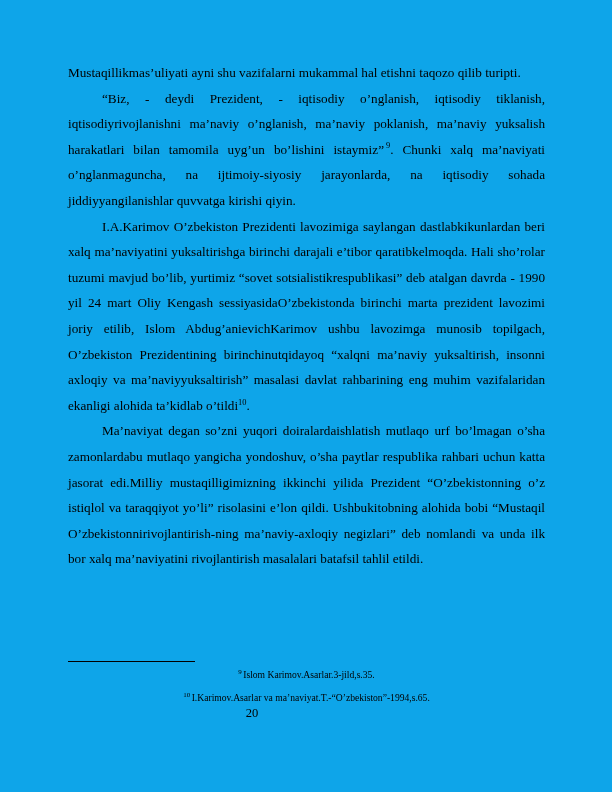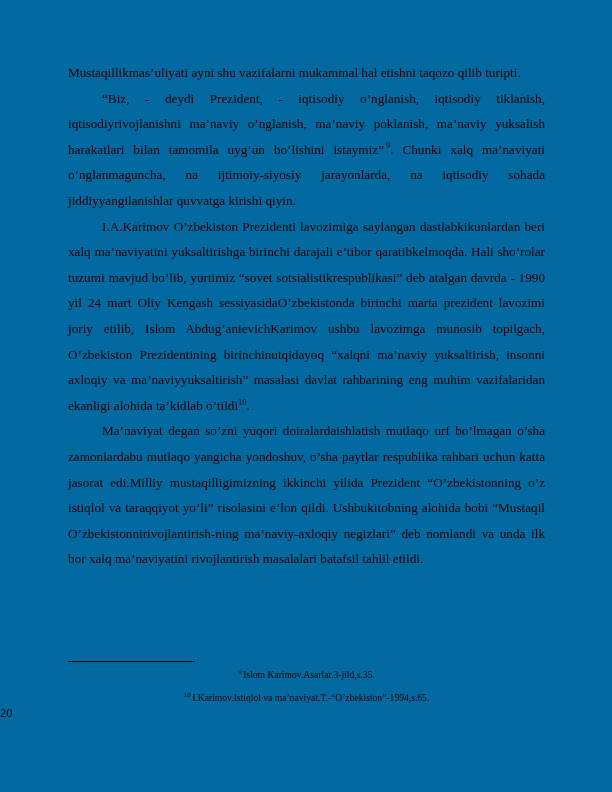--- a/index.html
+++ b/index.html
@@ -16,21 +16,21 @@
     font-family: "Liberation Serif", "DejaVu Serif", serif;
     color: #000000;
   }
 
   #page {
     position: absolute;
     left: 0;
     top: 0;
     width: 612px;
     height: 792px;
-    background: #0369a1;
+    background: #0ea5e9;
   }
 
   
   #body-text {
     position: absolute;
     left: 68px;
     top: 60px;
     width: 477px;
   }
 
@@ -85,21 +85,21 @@
     line-height: 0;
     margin-right: 1.5px;
   }
 
   
   #page-number {
     position: absolute;
     left: 0;
     top: 706px;
     width: 504px;
-    text-align: left;
+    text-align: center;
     font-size: 12.5px;
     line-height: 14px;
   }
 </style>
 </head>
 <body>
 
 <div id="page">
 
   <div id="body-text">
@@ -112,18 +112,18 @@
 
     <p class="para indent">Ma’naviyat degan so’zni yuqori doiralardaishlatish mutlaqo urf bo’lmagan o’sha zamonlardabu mutlaqo yangicha yondoshuv, o’sha paytlar respublika rahbari uchun katta jasorat edi.Milliy mustaqilligimizning ikkinchi yilida Prezident “O’zbekistonning o’z istiqlol va taraqqiyot yo’li” risolasini e’lon qildi. Ushbukitobning alohida bobi “Mustaqil O’zbekistonnirivojlantirish-ning ma’naviy-axloqiy negizlari” deb nomlandi va unda ilk bor xalq ma’naviyatini rivojlantirish masalalari batafsil tahlil etildi.</p>
 
   </div>
 
   <div id="footnotes">
     <div id="footnote-rule"></div>
 
     <p class="footnote"><sup>9</sup><span>Islom Karimov.Asarlar.3-jild,s.35.</span></p>
 
-    <p class="footnote"><sup>10</sup><span>I.Karimov.Istiqlol va ma’naviyat.T.-“O’zbekiston”-1994,s.65.</span></p>
+    <p class="footnote"><sup>10</sup><span>I.Karimov.Asarlar va ma’naviyat.T.-“O’zbekiston”-1994,s.65.</span></p>
   </div>
 
   <div id="page-number">20</div>
 
 </div>
 
 </body></html>

